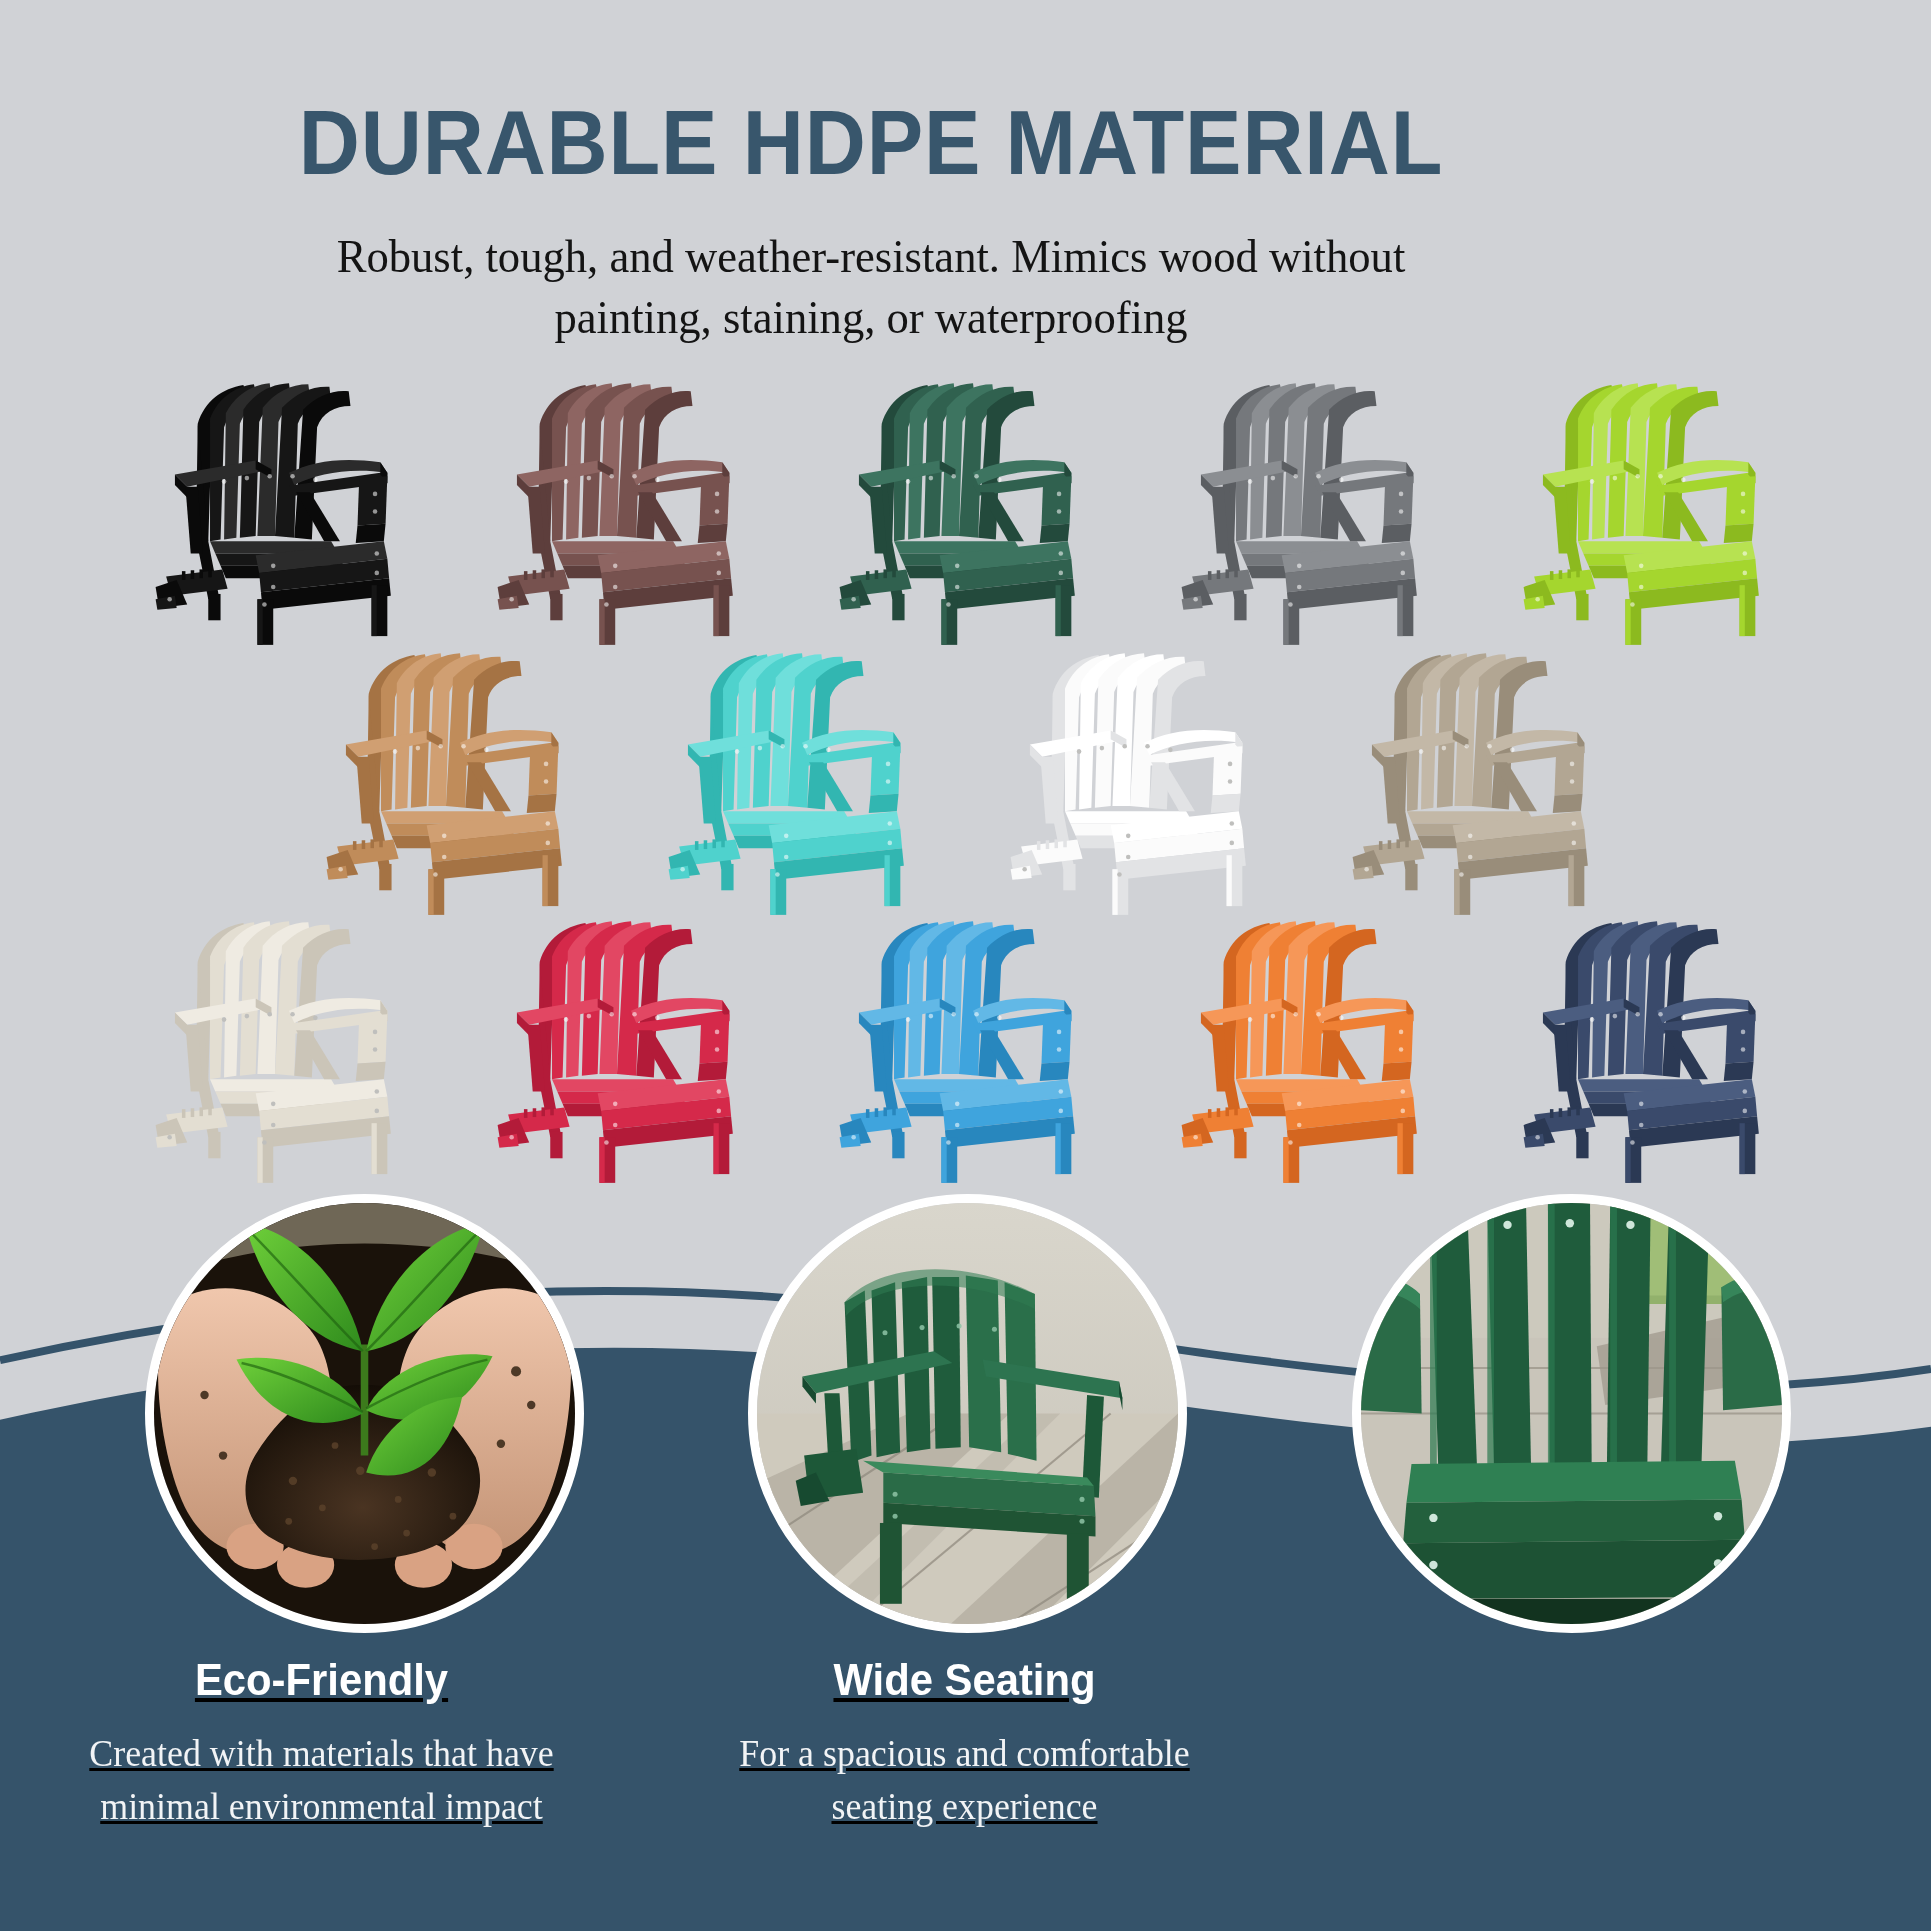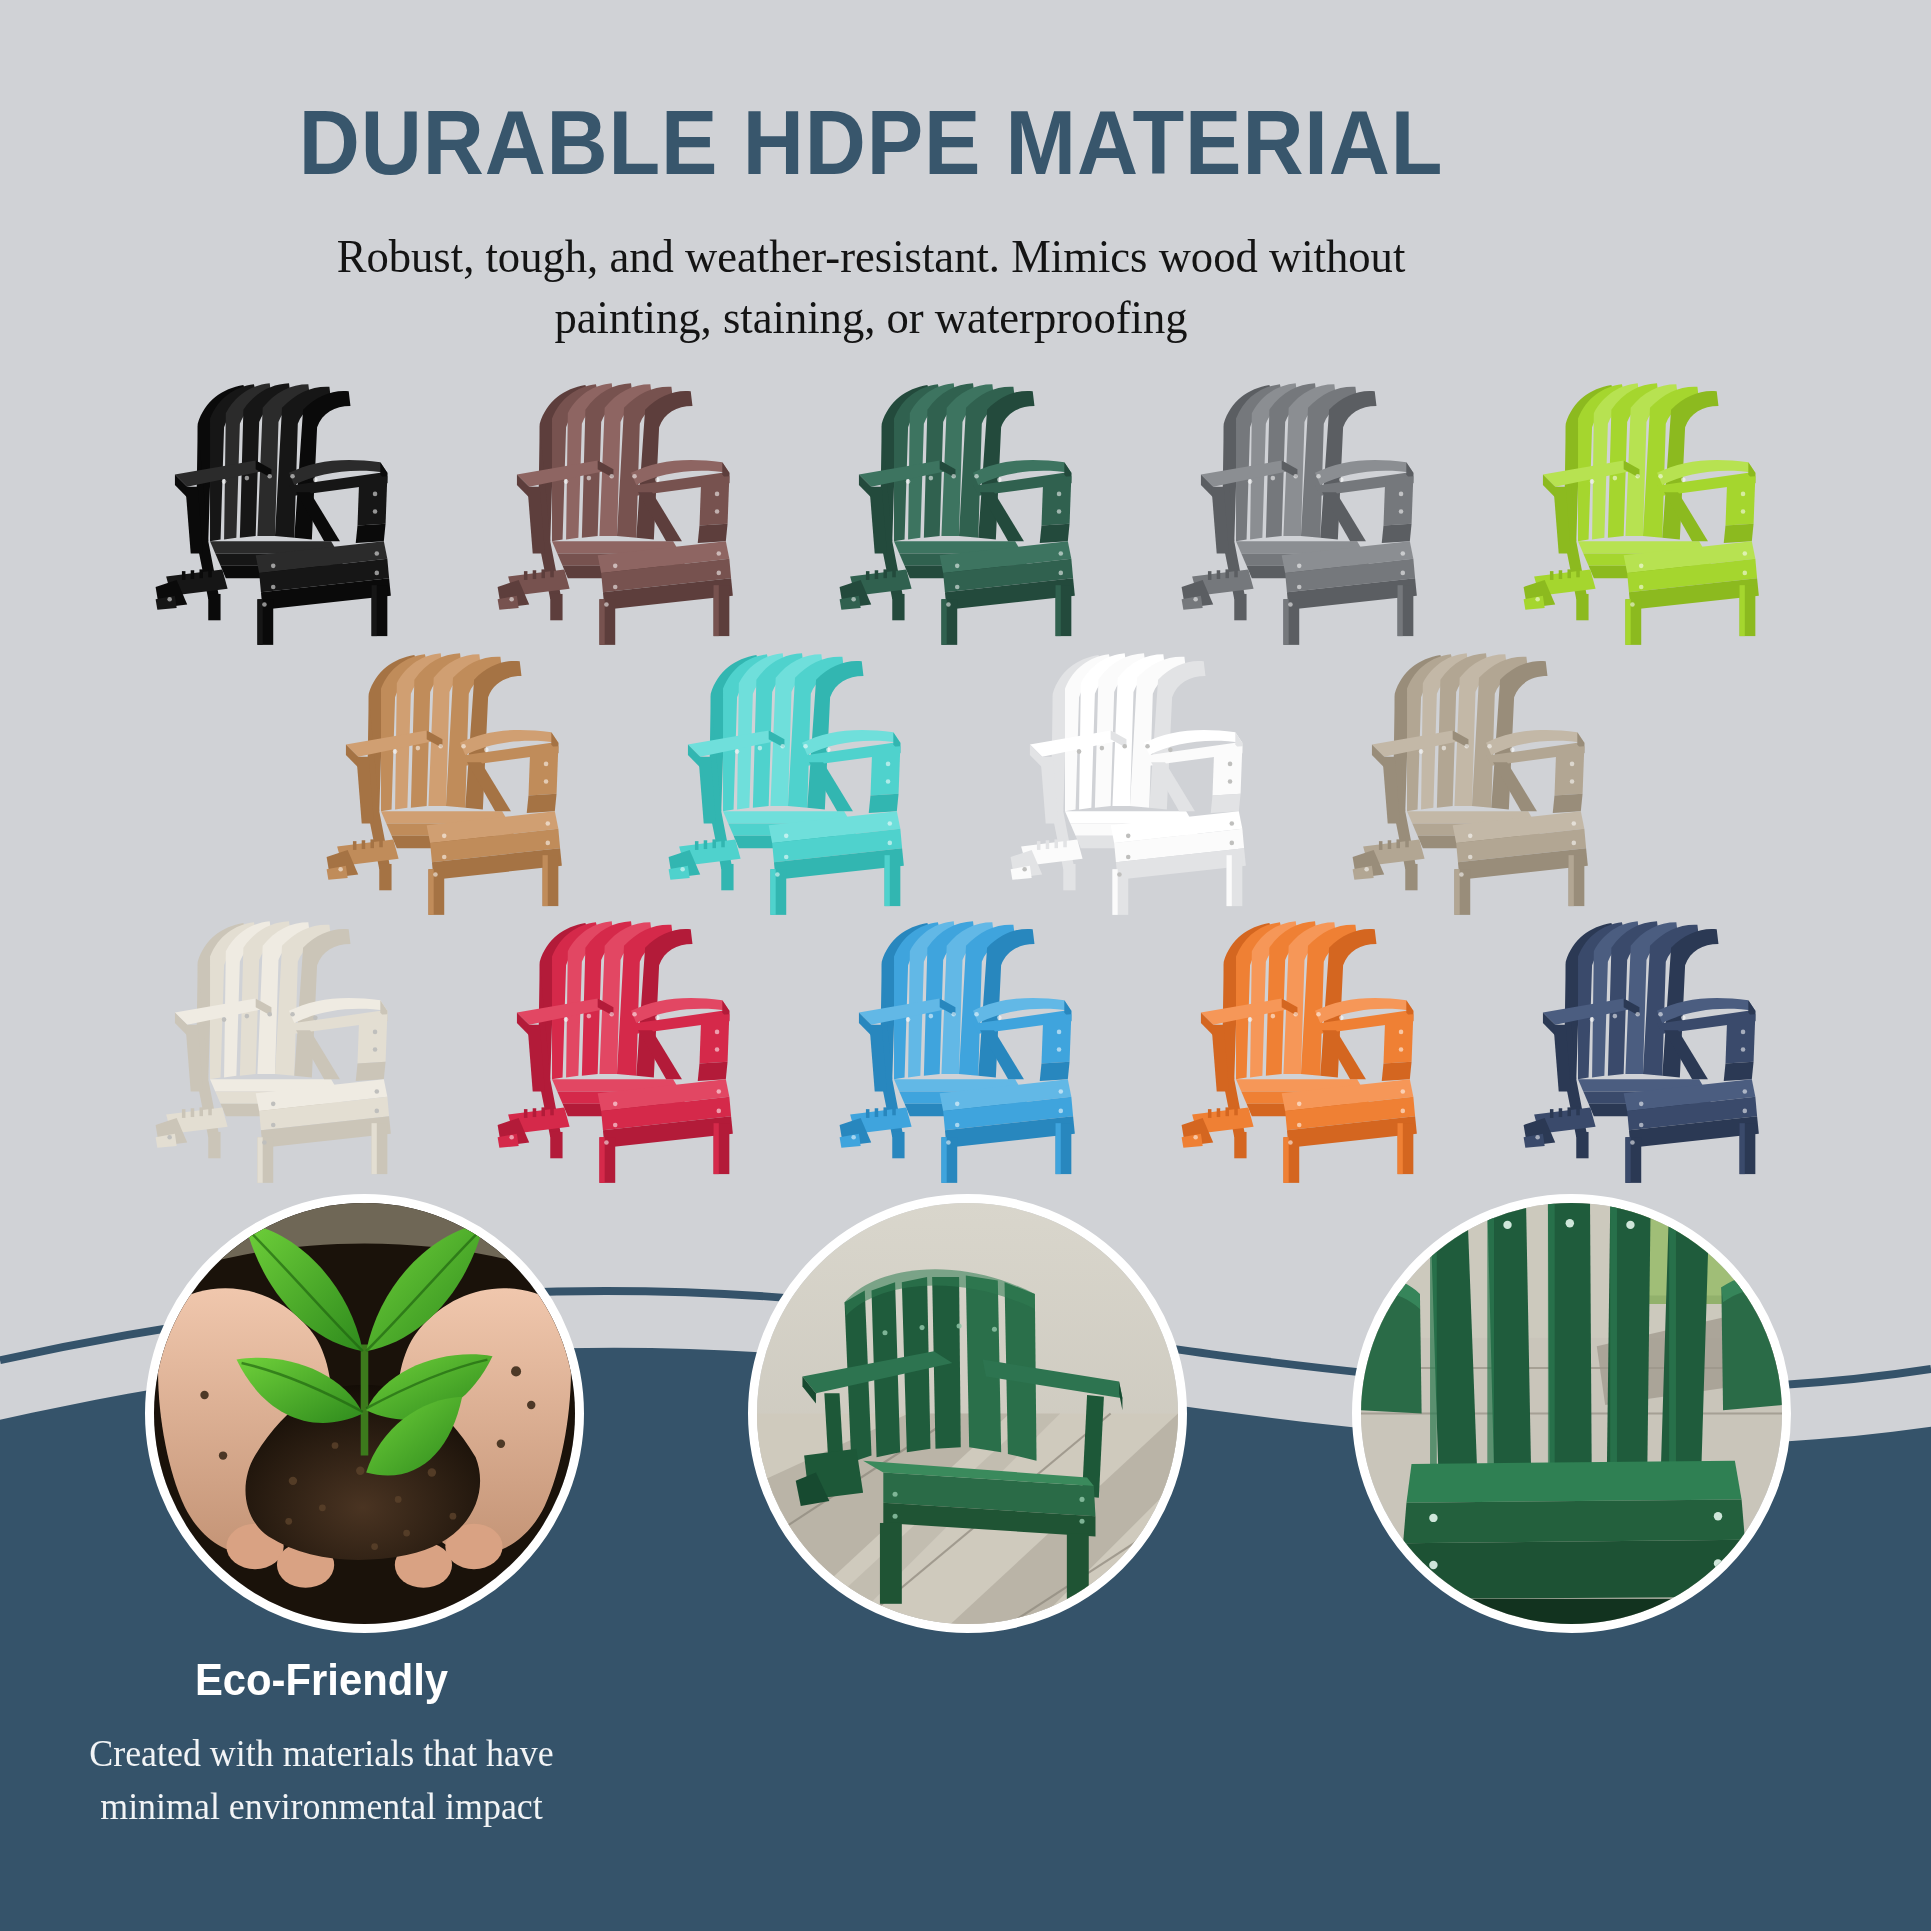--- a/index.html
+++ b/index.html
@@ -55,21 +55,21 @@
     border:9.7px solid #ffffff;box-sizing:border-box;overflow:hidden;
     background:#c9ccd1;
   }
   .c1{left:145px;top:0px;}
   .c2{left:748px;top:0px;}
   .c3{left:1352px;top:0px;}
   .circle svg{display:block;width:100%;height:100%;}
 
   
   .features{position:absolute;left:0;top:1655px;width:1931px;display:flex;}
-  .feature{width:643px;text-align:center;padding:0 21px;box-sizing:border-box;}
+  .feature{width:643px;text-align:center;padding:0 21px;box-sizing:border-box;text-decoration:underline;}
   .f-title{
     font-family:"Liberation Sans", sans-serif;
     font-weight:bold;font-size:44px;color:#ffffff;
     margin:0 0 23px 0;letter-spacing:0px;transform:scaleX(0.95);
   }
   .f-desc{
     font-family:"Liberation Serif", serif;
     font-size:37px;color:#f2f4f6;line-height:1.42;margin:0;
     transform:scaleX(0.97);
   }
@@ -1361,16 +1361,20 @@
         <path d="M46,470 H460 V500 H46 Z" fill="#12331f"></path>
       </svg>
     </div>
   </div>
 
   <div class="features" id="features">
       <div class="feature">
         <h3 class="f-title">Eco-Friendly</h3>
         <p class="f-desc"><span>Created with materials that have</span><br><span>minimal environmental impact</span></p>
       </div>
+      <div class="feature">
+        <h3 class="f-title">Wide Seating</h3>
+        <p class="f-desc"><span>For a spacious and comfortable</span><br><span>seating experience</span></p>
+      </div>
     </div>
 
 </div>
 
 
 </body></html>

